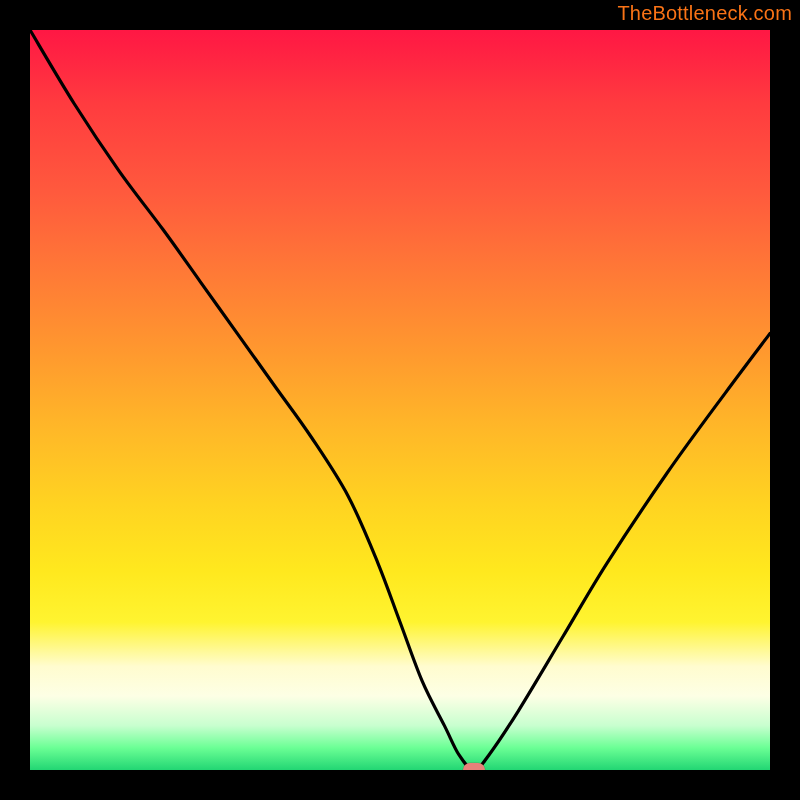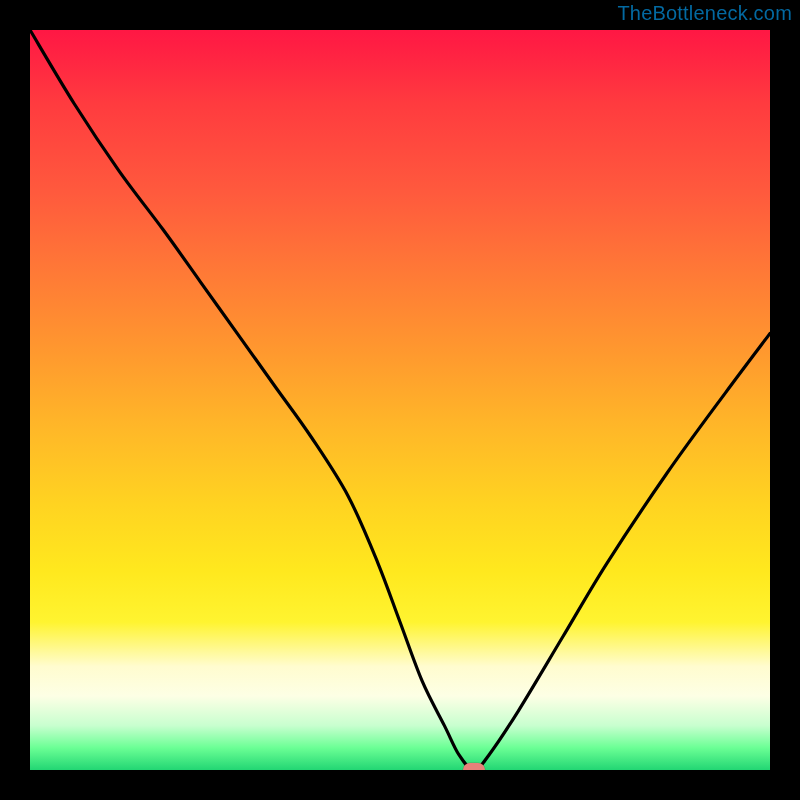--- a/index.html
+++ b/index.html
@@ -14,21 +14,21 @@
   .frame {
     position: relative;
     width: 800px;
     height: 800px;
     background: #000;
   }
   .watermark {
     position: absolute;
     top: 2px;
     right: 8px;
-    color: #0369a1;
+    color: #f97316;
     font-size: 20px;
     font-weight: 500;
     font-family: Arial, sans-serif;
     letter-spacing: 0.2px;
     z-index: 10;
     text-align: right;
   }
   .plot-area {
     position: absolute;
     left: 30px;

